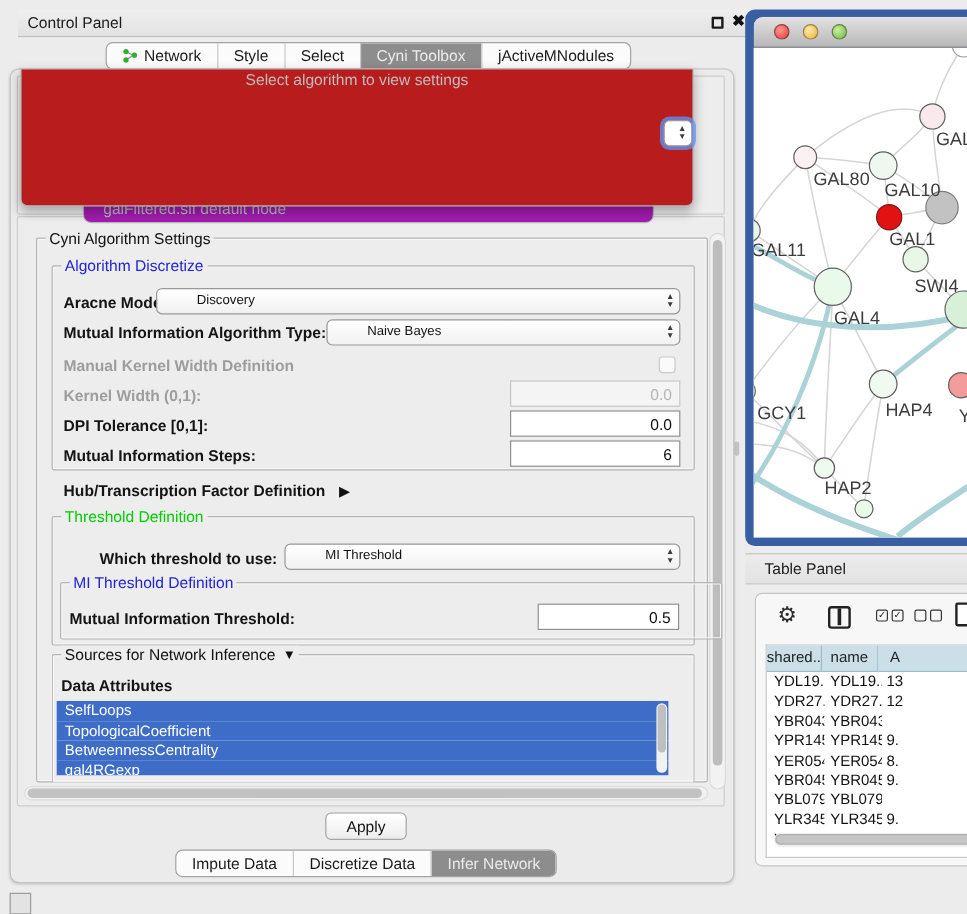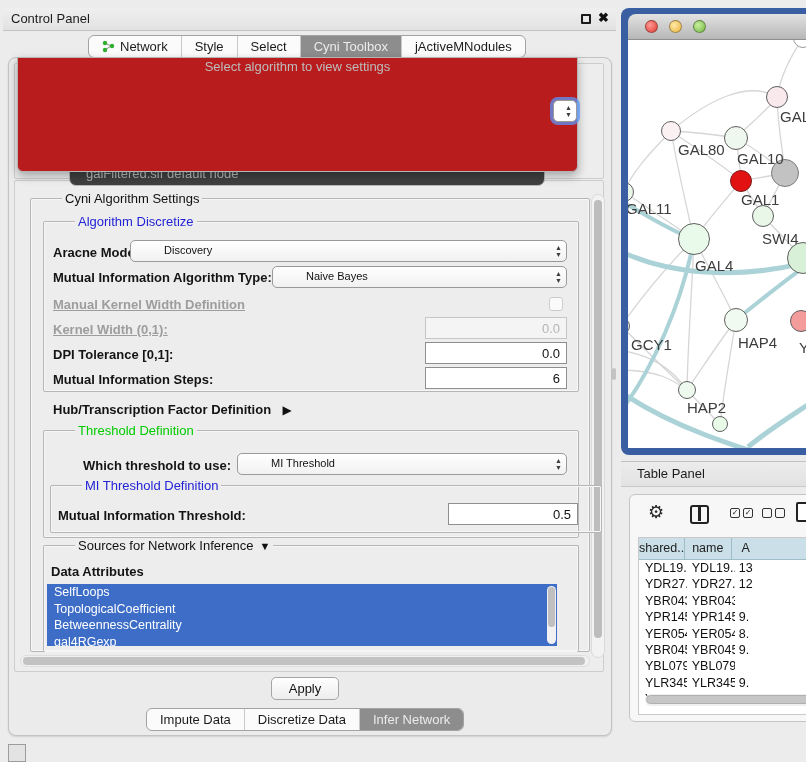--- a/index.html
+++ b/index.html
@@ -3,61 +3,61 @@
 <meta charset="utf-8">
 <style>
   * { margin:0; padding:0; box-sizing:border-box; }
   html,body { width:806px; height:762px; }
   body { font-family:"Liberation Sans", sans-serif; background:#ececec; position:relative; overflow:hidden; }
   #screen { position:absolute; left:0; top:0; width:806px; height:762px; }
   .abs { position:absolute; }
 
   
   #control-panel { left:3px; top:8px; width:613px; height:729px; background:#ececec; }
-  #cp-titlebar { left:0; top:0; width:613px; height:23px; background:linear-gradient(#efefef,#e2e2e2); border-bottom:1px solid #c2c2c2; }
+  #cp-titlebar { left:12px; top:0; width:613px; height:23px; background:linear-gradient(#efefef,#e2e2e2); border-bottom:1px solid #c2c2c2; }
   #cp-title { left:8px; top:3px; font-size:13px; color:#1c1c1c; }
   #cp-float { left:578px; top:6px; width:10px; height:10px; border:2px solid #1a1a1a; border-radius:1px; }
   #cp-close { left:595px; top:2px; font-size:13px; font-weight:bold; color:#111; }
 
   .tabbar { display:flex; border:1px solid #a3a3a3; border-radius:6px; overflow:hidden; background:#fbfbfb; height:23px; }
   .tab { display:flex; align-items:center; gap:5px; padding:0 13px; font-size:13px; color:#1b1b1b; border-left:1px solid #c9c9c9; white-space:nowrap; }
   .tab:first-child { border-left:none; }
   .tab.selected { background:#8d8d8d; color:#ebebeb; }
   #top-tabbar { left:85px; top:27px; }
   #bottom-tabbar { left:143px; top:700px; }
   .net-ico { width:13px; height:13px; display:inline-block; }
 
   #cp-bigpanel { left:5px; top:49px; width:604px; height:679px; border:1px solid #c3c3c3; border-radius:8px; background:#ebebeb; box-shadow:0 1px 2px rgba(0,0,0,.12); }
   .inner-box { border:1px solid #cdcdcd; background:#ededed; border-radius:2px; }
   #inner-a { left:11px; top:55px; width:590px; height:116px; }
   #inner-b { left:11px; top:172px; width:590px; height:492px; }
 
   
-  #hidden-combo { left:66px; top:152px; width:476px; height:26px; border:1px solid #b9b9b9; border-radius:7px; background:#404040; }
+  #hidden-combo { left:66px; top:152px; width:476px; height:26px; border:1px solid #b9b9b9; border-radius:7px; background:#a21caf; }
   #hidden-combo span { position:absolute; left:16px; top:5px; font-size:13px; color:#b9b9b9; }
   #focus-stepper { left:550px; top:92px; width:24px; height:22px; background:#fff; border:1px solid #9a9a9a; border-radius:5px; box-shadow:0 0 0 3px rgba(90,150,250,.75); z-index:30; }
   .stepper-arrows { position:absolute; right:4px; top:3px; display:flex; flex-direction:column; align-items:center; line-height:7px; font-size:7px; color:#3c3c3c; }
 
   
   #dd-popup { left:14px; top:49px; width:561px; height:115px; background:#b91c1c; border:1px solid #b5b5b5; border-radius:0 0 6px 6px; box-shadow:0 4px 10px rgba(0,0,0,.3); z-index:20; overflow:hidden; }
   #dd-placeholder { text-align:center; color:#bdbdbd; font-size:13px; padding-top:1px; height:17px; }
   .dd-item { font-size:13px; color:#0c0c0c; padding:0 0 0 4px; height:16px; line-height:16px; }
   .dd-item.bold { font-weight:bold; }
 
   
   .group { border:1px solid #b6b6b6; border-radius:2px; box-shadow:inset 0 0 0 1px #f6f6f6; }
-  .group-title { position:absolute; top:-8px; left:7px; background:#ededed; padding:0 3px; font-size:13px; color:#111; white-space:nowrap;margin-left:24px; }
+  .group-title { position:absolute; top:-8px; left:7px; background:#ededed; padding:0 3px; font-size:13px; color:#111; white-space:nowrap; }
   .group-title.blue { color:#2323d6; }
   .group-title.green { color:#00cc00; }
   #settings-group { left:27px; top:190px; width:560px; height:454px; }
   #settings-scroll { left:588px; top:186px; width:14px; height:464px; background:#f2f2f2; border:1px solid #dadada; border-radius:7px; }
   #settings-thumb { left:2px; top:5px; width:8px; height:438px; background:#bdbdbd; border-radius:5px; }
 
   .lbl { font-size:13px; font-weight:bold; color:#141414; white-space:nowrap; }
-  .lbl.dis { color:#9d9d9d;text-decoration:underline; }
+  .lbl.dis { color:#9d9d9d; }
   .combo { height:22px; border:1px solid #9a9a9a; border-radius:5px; background:linear-gradient(#ffffff,#f1f1f1); }
   .combo .val { position:absolute; left:33px; top:3px; font-size:11px; color:#111; }
   .field { height:22px; border:1px solid #8f8f8f; background:#fff; font-size:13px; color:#111; text-align:right; padding:3px 6px 0 0; }
   .field.dis { border-color:#c6c6c6; background:#f4f4f4; color:#b4b4b4; }
   .cb { width:14px; height:14px; border:1px solid #cbcbcb; border-radius:3px; background:#fafafa; }
 
   
   #attr-list { left:44px; top:576px; width:510px; height:62px; background:#fff; overflow:hidden; }
   .attr-item { height:16.5px; line-height:16px; background:#3d6dc7; color:#fff; font-size:12.5px; padding-left:7px; width:532px; }
   #attr-vscroll { position:absolute; right:1px; top:2px; width:9px; height:58px; background:#f1f1f1; border-radius:5px; }
@@ -205,21 +205,21 @@
     </div>
     <div class="abs lbl" style="left:80px; top:450px;">Which threshold to use:</div>
     <div class="abs combo" style="left:234px; top:445px; width:330px;">
       <span class="val">MI Threshold</span>
       <span class="stepper-arrows">▲<br>▼</span>
     </div>
     <div class="abs group" style="left:47px; top:477px; width:552px; height:48px;">
       <span class="group-title blue">MI Threshold Definition</span>
     </div>
     <div class="abs lbl" style="left:55px; top:500px;">Mutual Information Threshold:</div>
-    <div class="abs field" style="left:445px; top:495px; width:130px;">0.5</div>
+    <div class="abs field" style="left:445px; top:495px; width:118px;">0.5</div>
 
     <div class="abs group" style="left:40px; top:537px; width:536px; height:107px; border-bottom:none;">
       <span class="group-title" style="display:flex; align-items:center; gap:6px;">
         <span>Sources for Network Inference</span>
         <span style="font-size:11px;">▼</span>
       </span>
     </div>
     <div class="abs lbl" style="left:48px; top:556px;">Data Attributes</div>
     <div class="abs" id="attr-list">
       <div>

